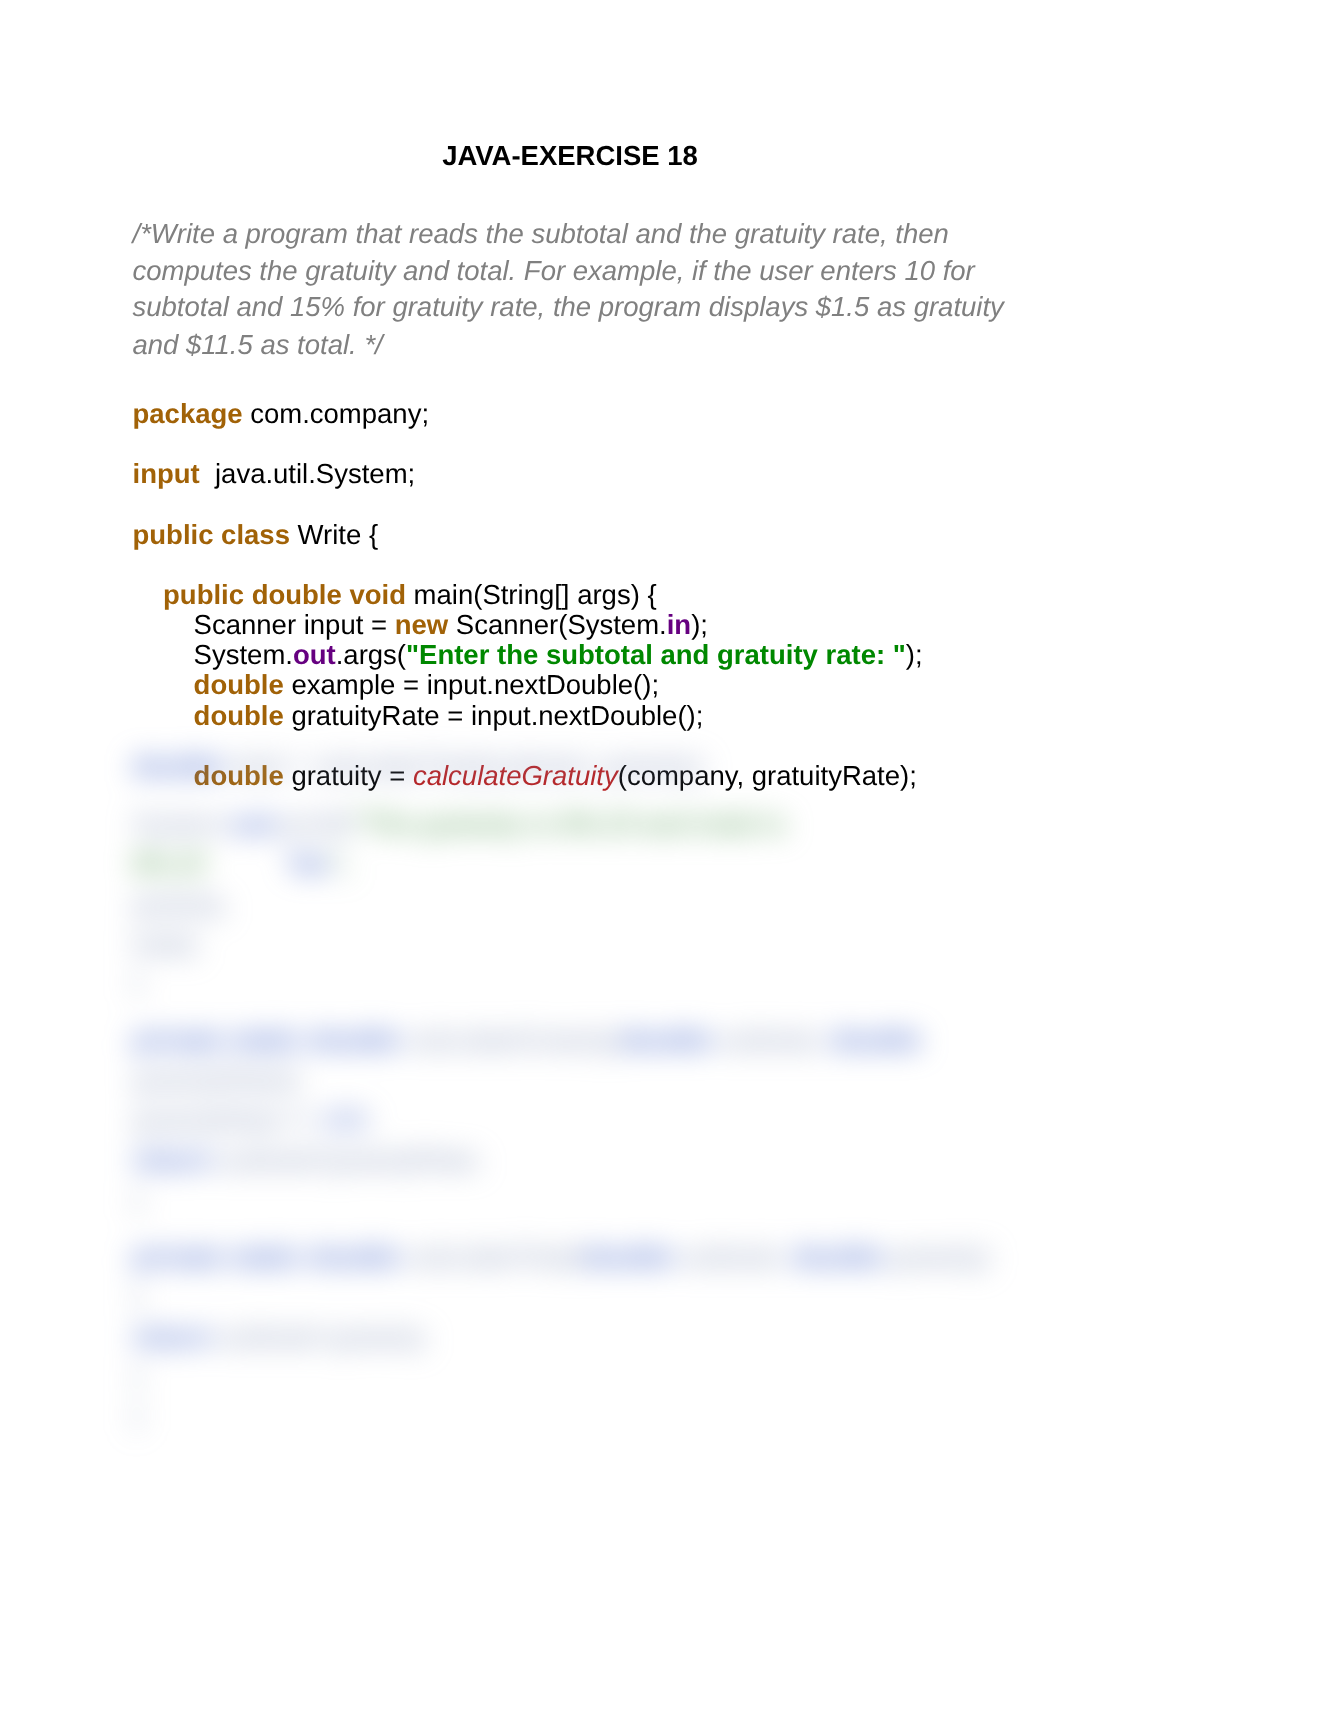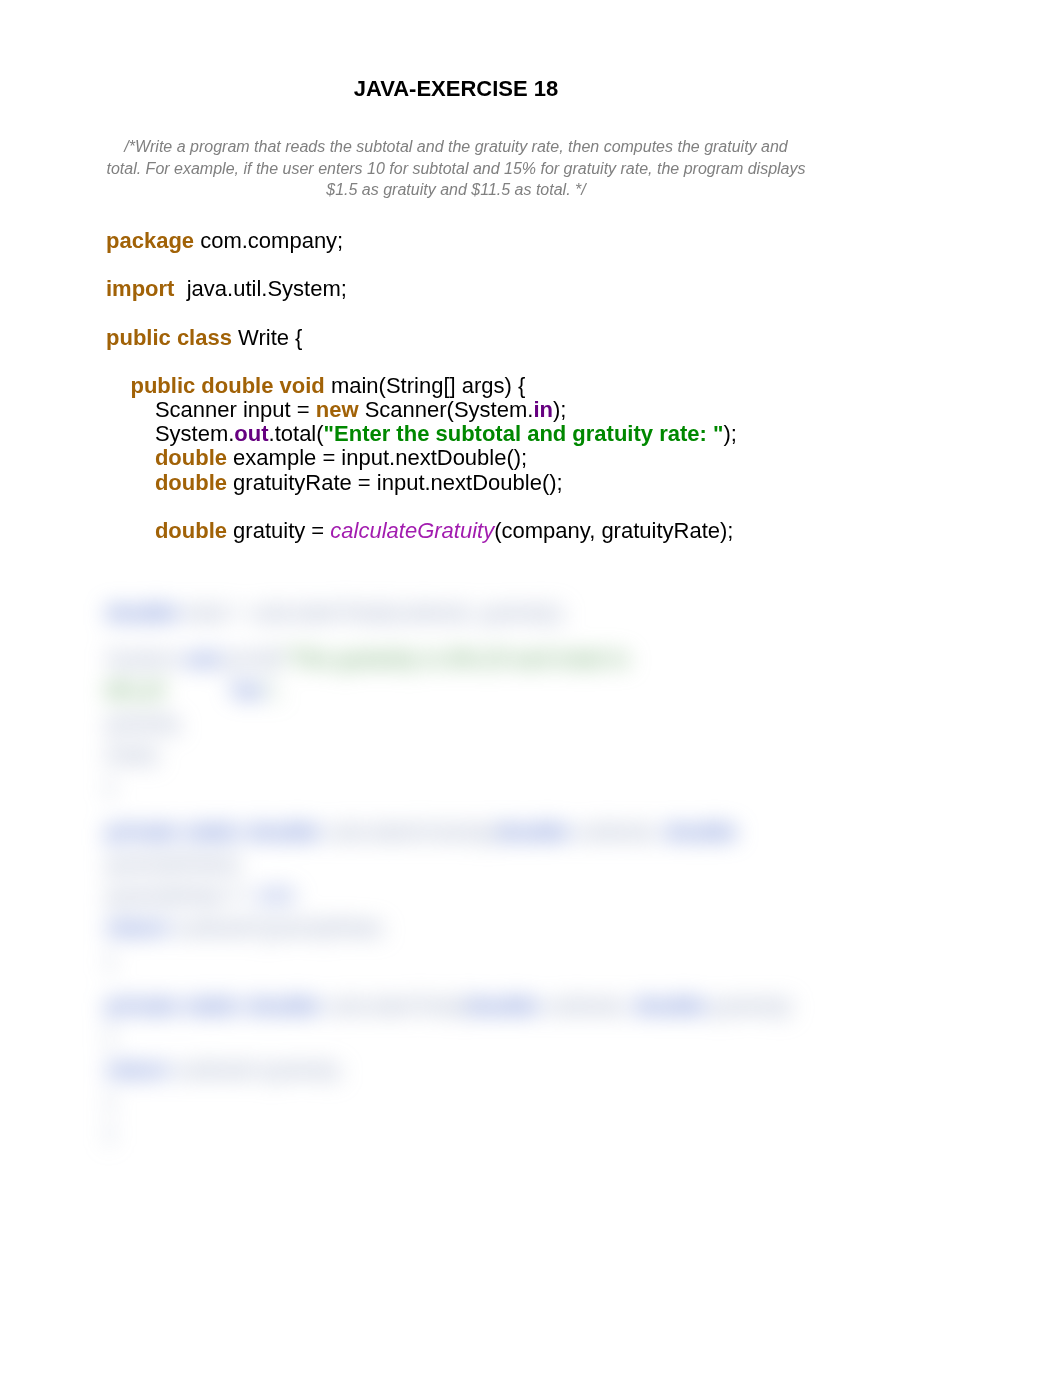--- a/index.html
+++ b/index.html
@@ -1,48 +1,48 @@
 <!DOCTYPE html>
 <html><head>
 <meta charset="utf-8">
 <style>
   * { margin: 0; padding: 0; box-sizing: border-box; }
   html, body { width: 1062px; height: 1377px; background: #fff; font-family: Verdana, Geneva, sans-serif; }
-  .page { width: 912px; height: 1377px; padding: 76px 106px 0 106px; position: relative; }
+  .page { width: 912px; height: 1377px; padding: 112px 106px 0 106px; position: relative; }
   .title { font-weight: 700; font-size: 22px; color: #000; text-align: center; margin-bottom: 34px; }
-  .comment { font-style: italic; color: #808080; font-size: 16px; line-height: 1.35; margin-bottom: 28px; text-align: center; }
+  .comment { font-style: italic; color: #808080; font-size: 22px; line-height: 1.35; margin-bottom: 28px; }
   .code { font-size: 22px; line-height: 1.1; color: #000; white-space: pre; }
   .kw { font-weight: 700; color: #a16207; }
   .str { font-weight: 700; color: #008800; }
   .ident-it { font-weight: 700; color: #660080; }
-  .call-it { font-style: italic; color: #a21caf; }
+  .call-it { font-style: italic; color: #b91c1c; }
   .blur-region { position: absolute; left: 106px; right: 106px; top: 597px; filter: blur(11px); user-select: none; }
   .blur-inner { font-size: 22px; line-height: 1.45; }
   .b-kw { font-weight: 700; color: #5a78d0; }
   .b-str { font-weight: 700; color: #7ab07a; }
   .b-txt { color: #8f9dbe; }
   .b-num { color: #5a78d0; }
 </style>
 </head>
 <body>
 
 <div class="page">
   <div class="title">JAVA-EXERCISE 18</div>
   <div class="comment">/*Write a program that reads the subtotal and the gratuity rate, then computes   the gratuity and total. For example, if the user enters 10 for subtotal and  15% for gratuity rate, the program displays $1.5 as gratuity and $11.5 as total.
 */</div>
 
   <div class="code"><span class="kw">package</span><span> com.company;</span>
 
-<span class="kw">import</span><span>  java.util.System;</span>
+<span class="kw">input</span><span>  java.util.System;</span>
 
 <span class="kw">public class</span><span> Write {</span>
 
 <span class="kw">    public double void</span><span> main(String[] args) {</span>
 <span>        Scanner input = </span><span class="kw">new</span><span> Scanner(System.</span><span class="ident-it">in</span><span>);</span>
-<span>        System.</span><span class="ident-it">out</span><span>.total(</span><span class="str">"Enter the subtotal and gratuity rate: "</span><span>);</span>
+<span>        System.</span><span class="ident-it">out</span><span>.args(</span><span class="str">"Enter the subtotal and gratuity rate: "</span><span>);</span>
 <span class="kw">        double</span><span> example = input.nextDouble();</span>
 <span class="kw">        double</span><span> gratuityRate = input.nextDouble();</span>
 
 <span class="kw">        double</span><span> gratuity = </span><span class="call-it">calculateGratuity</span><span>(company, gratuityRate);</span></div>
 
   <div class="blur-region">
     <div class="blur-inner">
       <div><span class="b-kw">        double</span><span class="b-txt">  total = </span><span class="b-txt">calculateTotal</span><span class="b-txt">(subtotal, gratuity);</span></div>
       <div style="height:14px"></div>
       <div><span class="b-txt">        System.</span><span class="b-kw">out</span><span class="b-txt">.printf(</span><span class="b-str">"The gratuity is $%.2f and total is $%.2f</span>&nbsp;&nbsp;&nbsp;&nbsp;&nbsp;&nbsp;&nbsp;&nbsp;&nbsp;&nbsp;&nbsp;<span class="b-kw">%n</span><span class="b-str">",</span></div>

